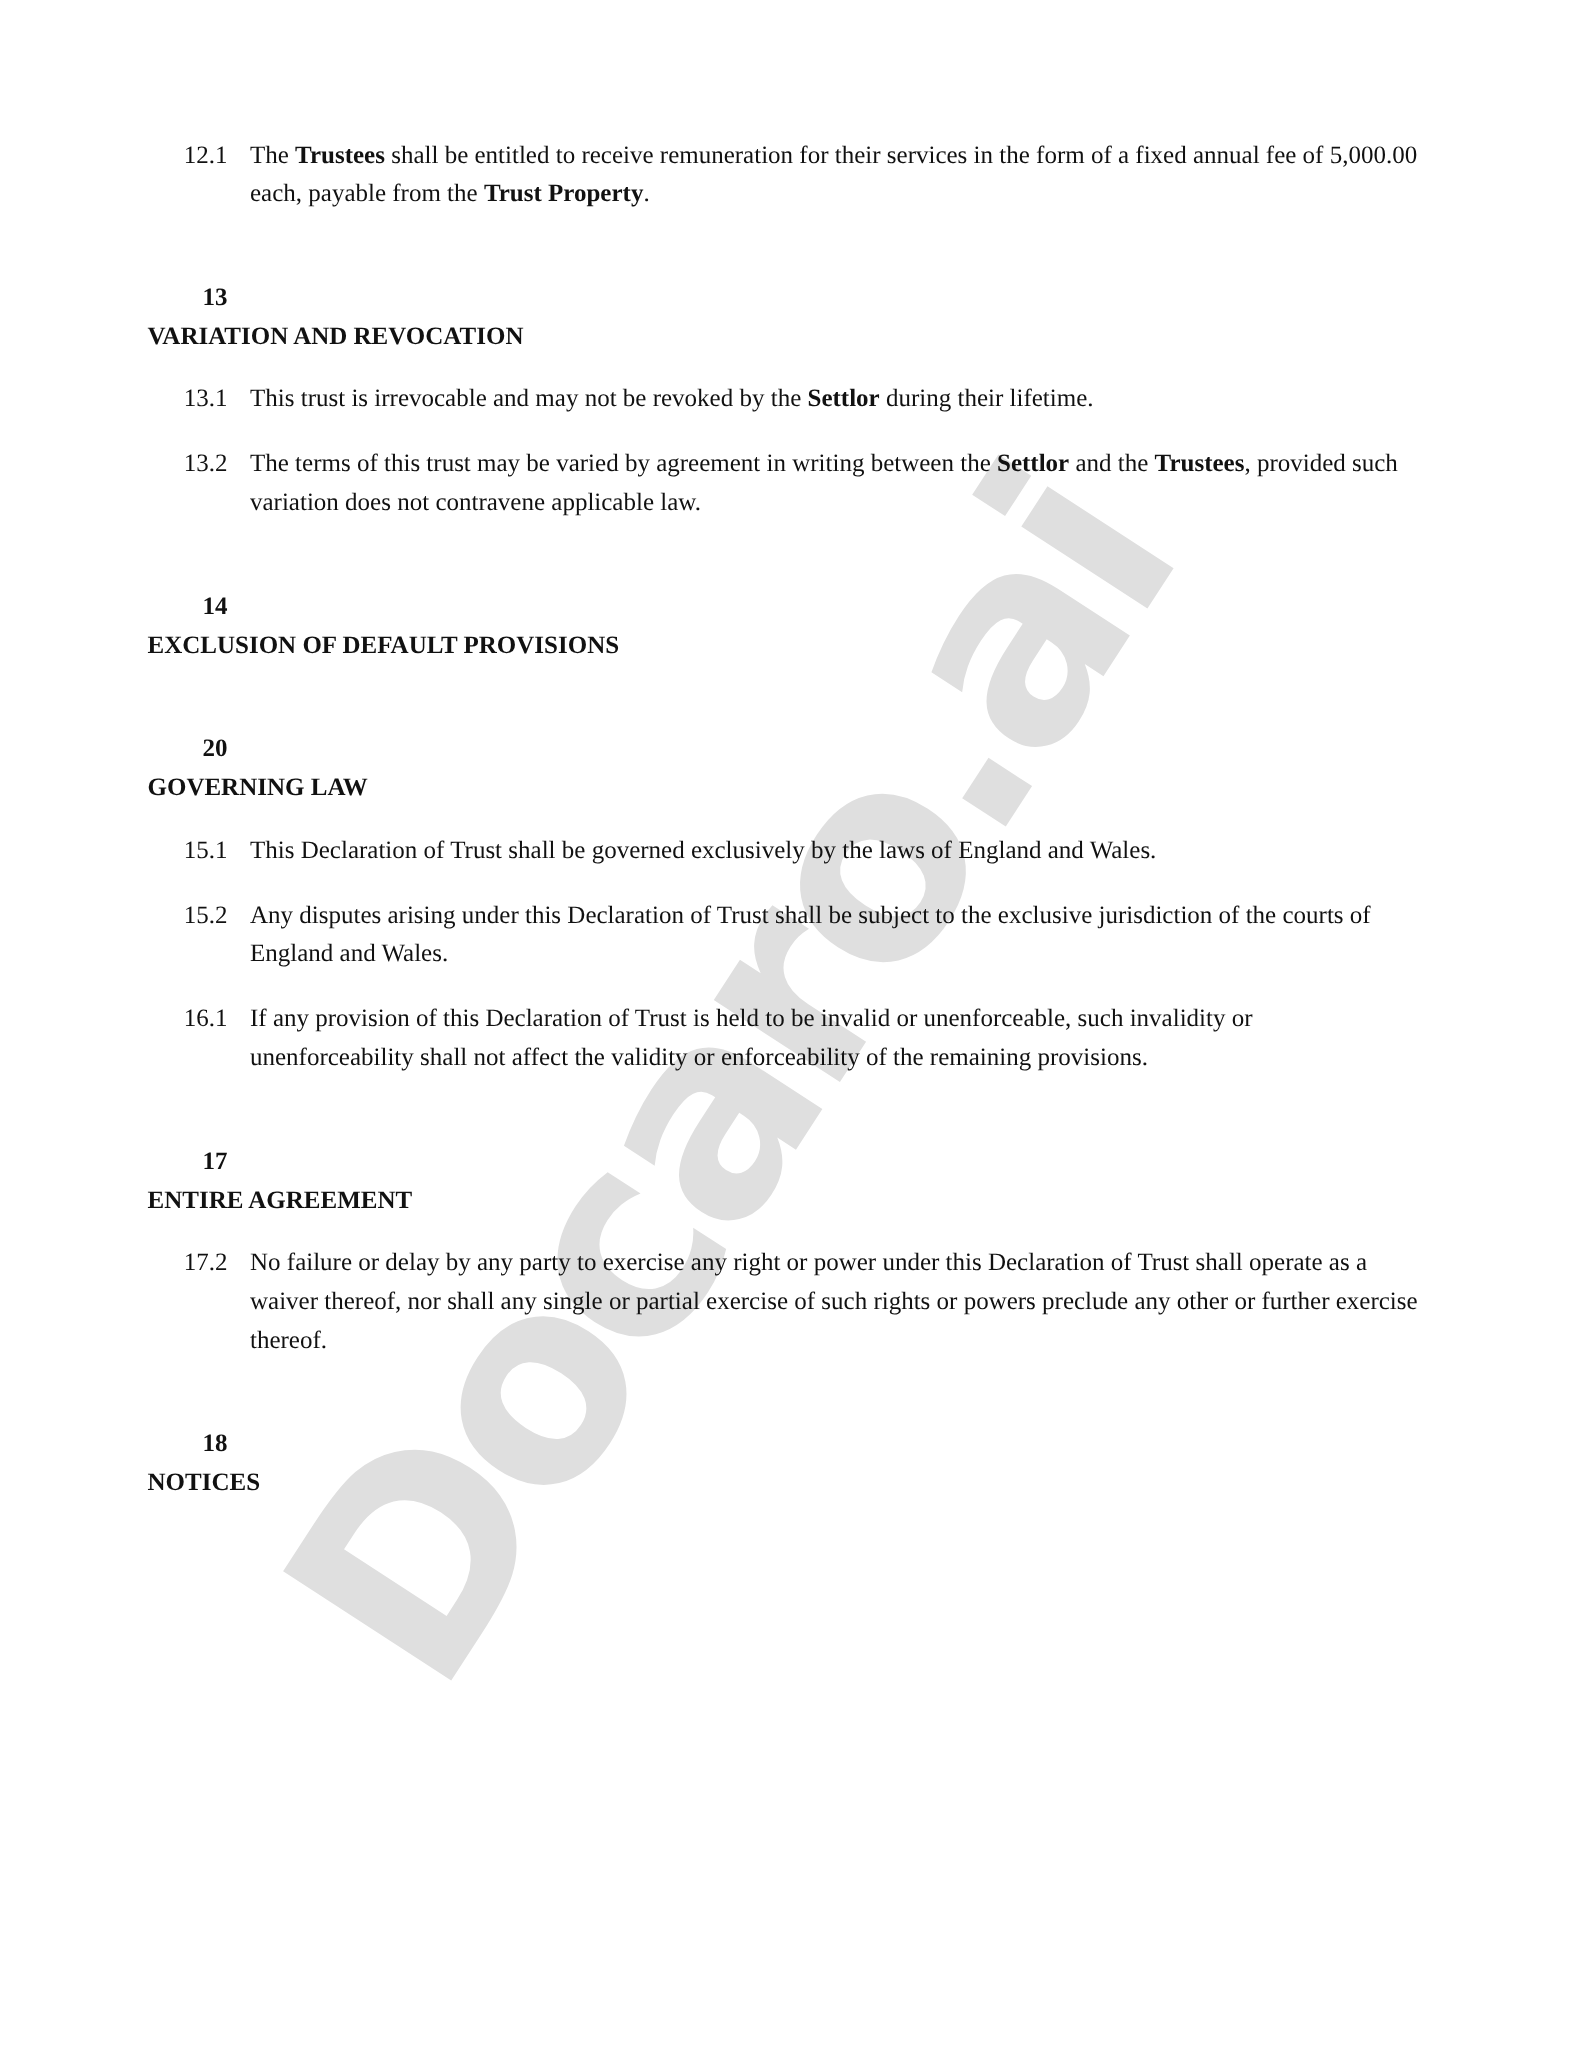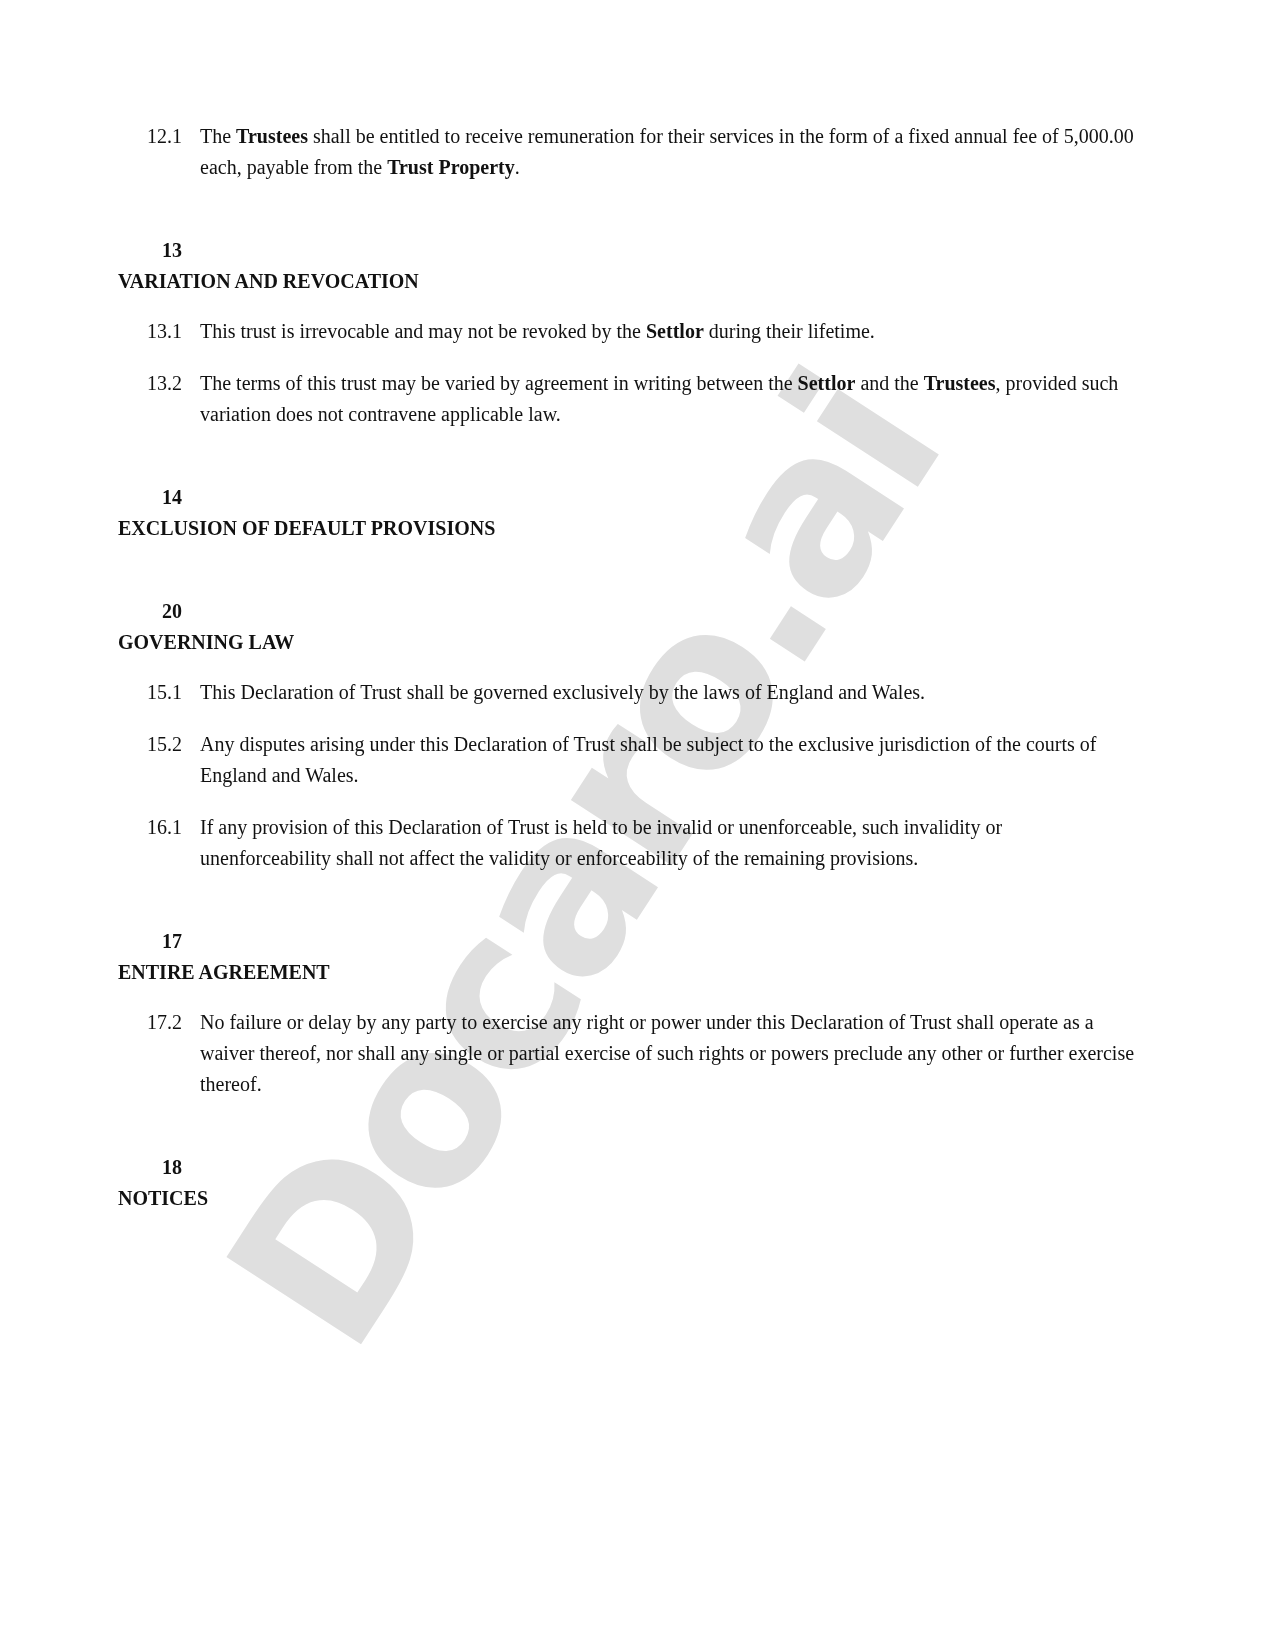--- a/index.html
+++ b/index.html
@@ -28,21 +28,21 @@
     font-size: 220px;
     letter-spacing: -10px;
     white-space: nowrap;
     color: #dfdfdf;
     user-select: none;
     pointer-events: none;
   }
   .content {
     position: absolute;
     left: 0;
-    top: 12px;
+    top: 0;
     width: 1275px;
     z-index: 1;
     padding-top: 109px;
   }
   .row {
     display: flex;
     margin-left: 100px;
     font-size: 20px;
     line-height: 31px;
   }

